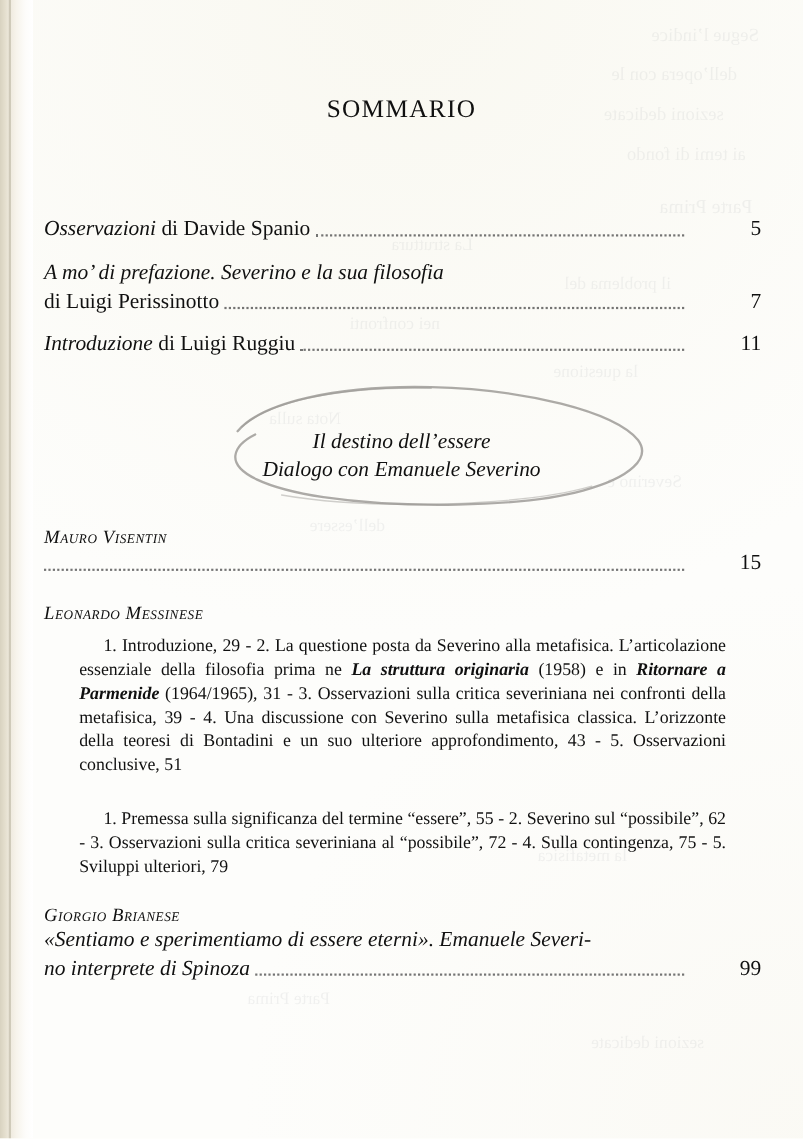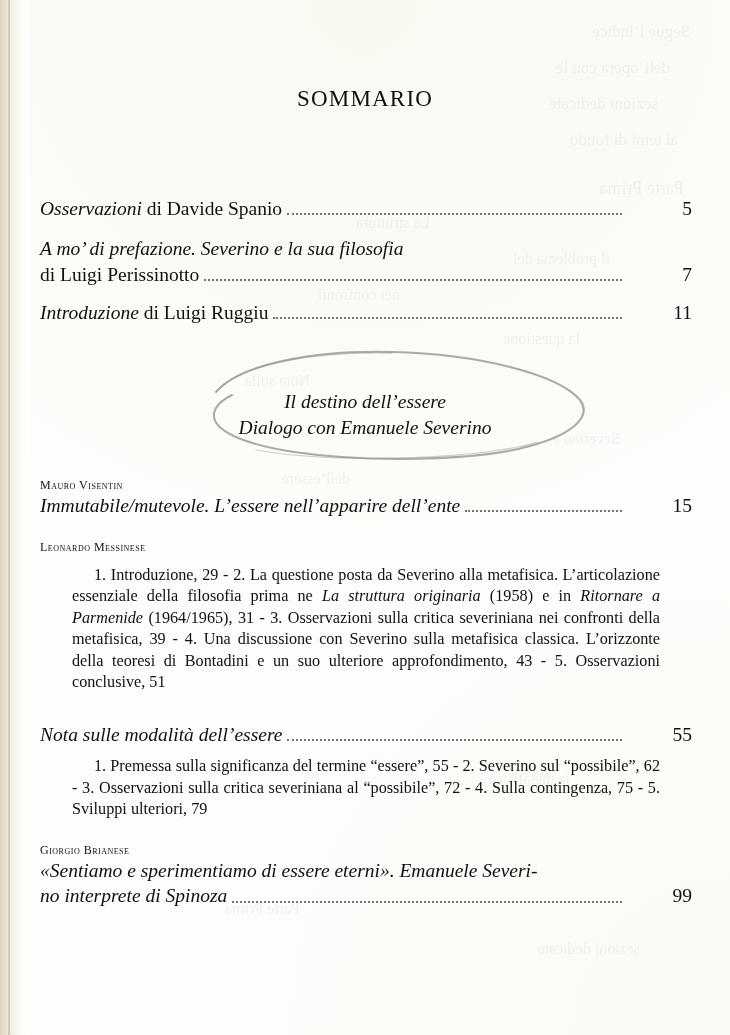--- a/index.html
+++ b/index.html
@@ -69,30 +69,30 @@
     border-bottom:2px dotted #5d5d5d;
     transform:translateY(-6px);
     opacity:.85;
   }
   .pnum{
     flex:0 0 62px;text-align:right;font-size:19.5px;font-style:normal;
     padding-left:8px;
   }
 
   .author{
-    font-size:12px;font-variant:small-caps;letter-spacing:.5px;
-    line-height:1.26;white-space:nowrap;
+    font-size:17px;font-variant:small-caps;letter-spacing:.5px;
+    line-height:1.26;white-space:nowrap;font-style:italic;
   }
 
   .abstract{
     margin:9px 0 0 32px;width:588px;
     font-size:16.2px;line-height:1.33;text-align:justify;
     text-indent:22px;
   }
-  .abstract i{font-style:italic;}
+  .abstract i{font-style:italic;font-weight:bold;}
 
   
   .section-head{
     position:absolute;left:0;top:389px;width:730px;text-align:center;
     font-style:italic;font-size:19.5px;line-height:1.32;
   }
   .oval{
     position:absolute;left:186px;top:340px;width:410px;height:126px;
     pointer-events:none;
   }
@@ -170,37 +170,31 @@
                C 29 66, 36 60, 46 55" fill="none" stroke="#8d8a86" stroke-width="2.1" stroke-linecap="round" opacity=".72"></path>
       <path d="M 34 48 C 60 24, 126 11, 206 13" fill="none" stroke="#9a9793" stroke-width="1.3" stroke-linecap="round" opacity=".5"></path>
       <path d="M 70 110 C 150 124, 290 120, 352 102" fill="none" stroke="#9a9793" stroke-width="1.2" stroke-linecap="round" opacity=".45"></path>
     </svg>
 
     <div class="toc" style="top:478px;">
 
       <div class="entry" style="margin-bottom:22px;">
         <div class="author">Mauro Visentin</div>
         <div class="line">
-          <span class="ttl">Immutabile/mutevole. L’essere nell’apparire dell’ente</span>
           <span class="leader"></span>
           <span class="pnum">15</span>
         </div>
       </div>
 
       <div class="entry" style="margin-bottom:28px;">
         <div class="author">Leonardo Messinese</div>
         <div class="abstract">1. Introduzione, 29 - 2. La questione posta da Severino alla metafisica. L’articolazione essenziale della filosofia prima ne <i>La struttura originaria</i> (1958) e in <i>Ritornare a Parmenide</i> (1964/1965), 31 - 3. Osservazioni sulla critica severiniana nei confronti della metafisica, 39 - 4. Una discussione con Severino sulla metafisica classica. L’orizzonte della teoresi di Bontadini e un suo ulteriore approfondimento, 43 - 5. Osservazioni conclusive, 51</div>
       </div>
 
       <div class="entry" style="margin-bottom:22px;">
-        <div class="line">
-          <span class="ttl">Nota sulle modalità dell’essere</span>
-          <span class="leader"></span>
-          <span class="pnum">55</span>
-        </div>
         <div class="abstract">1. Premessa sulla significanza del termine “essere”, 55 - 2. Severino sul “possibile”, 62 - 3. Osservazioni sulla critica severiniana al “possibile”, 72 - 4. Sulla contingenza, 75 - 5. Sviluppi ulteriori, 79</div>
       </div>
 
       <div class="entry" style="margin-bottom:0;">
         <div class="author">Giorgio Brianese</div>
         <div class="plain-line">«Sentiamo e sperimentiamo di essere eterni». Emanuele Severi-</div>
         <div class="line">
           <span class="ttl">no interprete di Spinoza</span>
           <span class="leader"></span>
           <span class="pnum">99</span>

